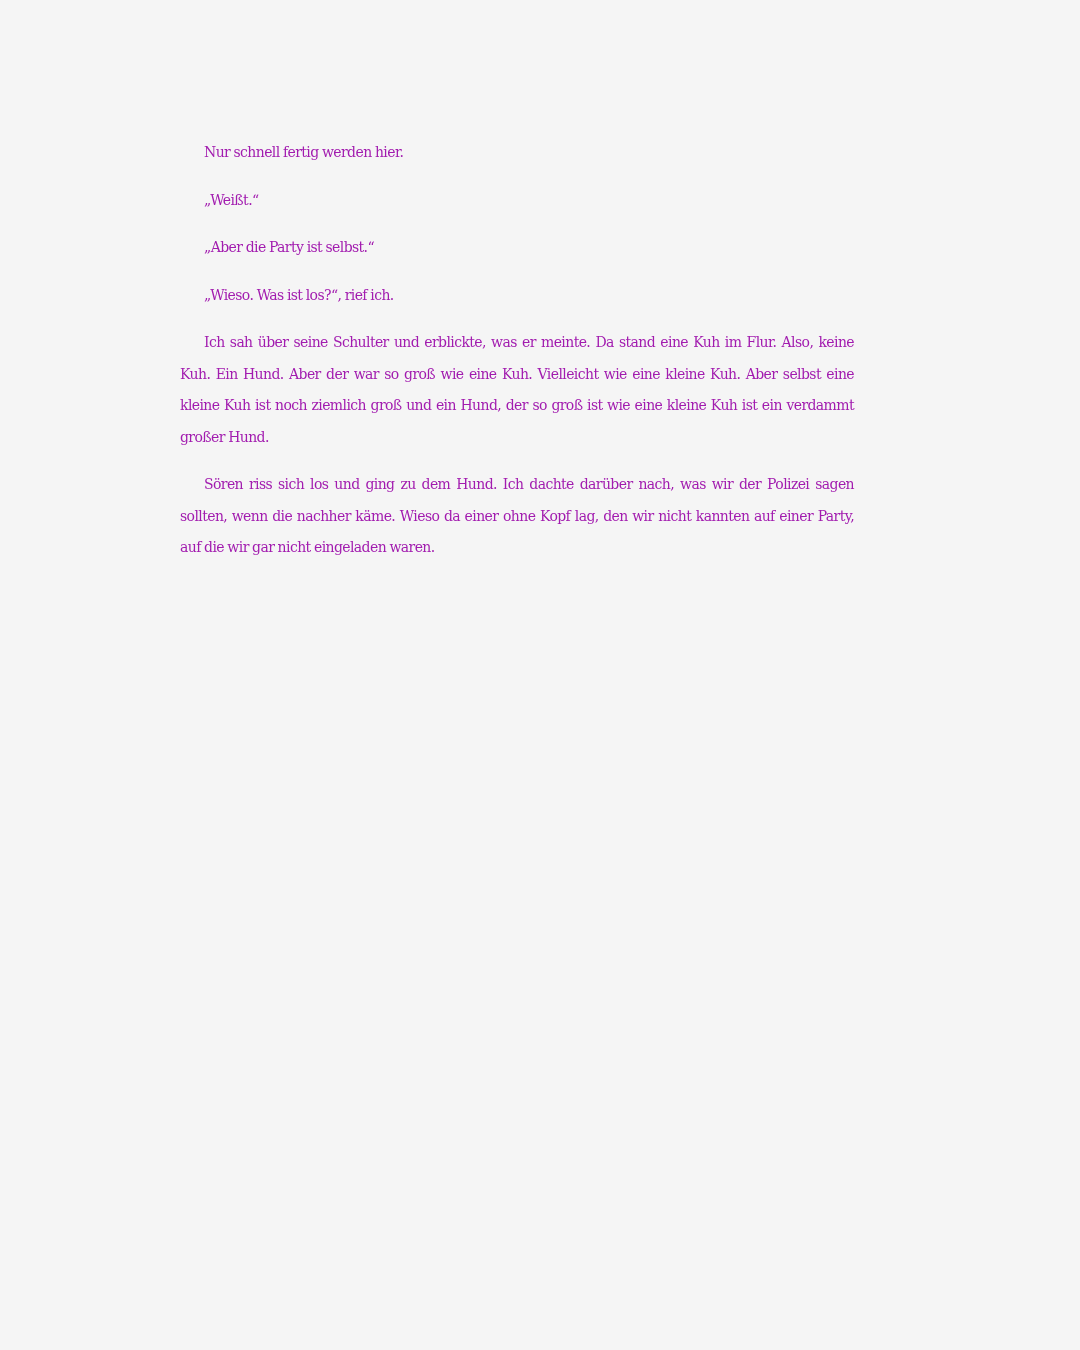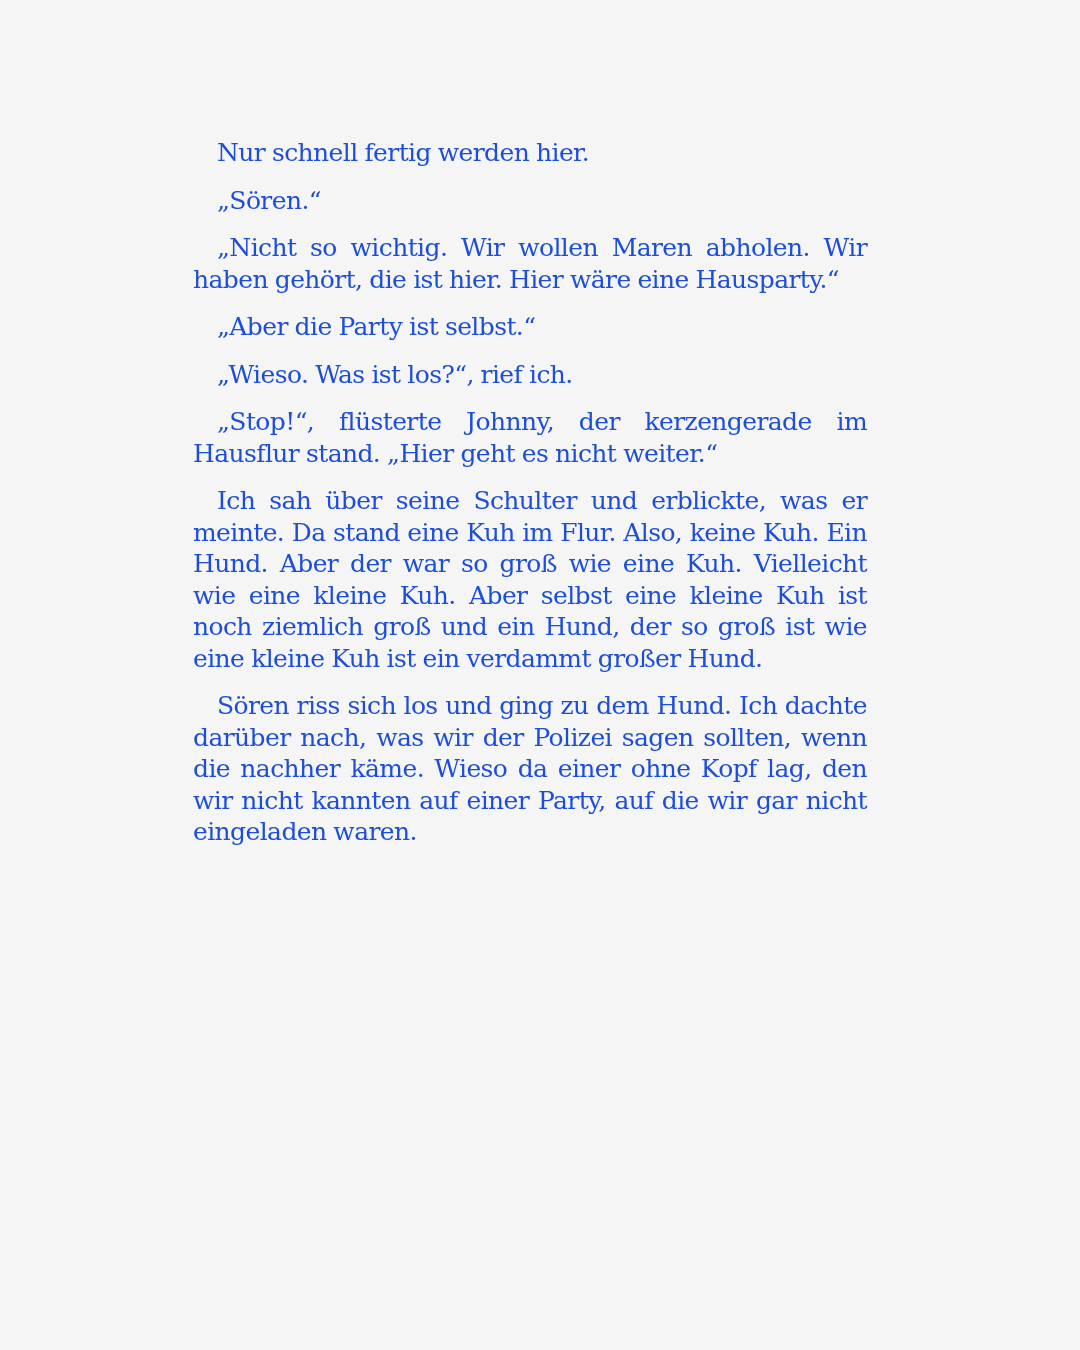--- a/index.html
+++ b/index.html
@@ -4,27 +4,27 @@
 <style>
   html, body { margin: 0; padding: 0; }
   body {
     width: 1080px; height: 1350px;
     background: #f5f5f5;
     overflow: hidden;
     position: relative;
   }
   .page {
     position: absolute;
-    left: 193px;
+    left: 180px;
     top: 137px;
     width: 674px;
     font-family: "DejaVu Serif", "Liberation Serif", serif;
-    font-size: 25px;
+    font-size: 14px;
     line-height: 31.5px;
-    color: #1d4ed8;
+    color: #a21caf;
     letter-spacing: -0.6px;
     word-spacing: -0.5px;
   }
   .page p {
     margin: 0 0 16px 0;
     text-indent: 24px;
     text-align: justify;
     hyphens: manual;
   }
   .fade {
@@ -34,22 +34,20 @@
     height: 140px;
     background: linear-gradient(to bottom, rgba(245,245,245,0.25) 0%, rgba(245,245,245,0.55) 35%, rgba(245,245,245,0.8) 65%, rgba(245,245,245,0.95) 100%);
     pointer-events: none;
   }
 </style>
 </head>
 <body>
 
 <div class="page">
   <p>Nur schnell fertig werden hier.</p>
-  <p>„Sören.“</p>
-  <p>„Nicht so wichtig. Wir wollen Maren abholen. Wir haben gehört, die ist hier. Hier wäre eine Hausparty.“</p>
+  <p>„Weißt.“</p>
   <p>„Aber die Party ist selbst.“</p>
   <p>„Wieso. Was ist los?“, rief ich.</p>
-  <p>„Stop!“, flüsterte Johnny, der kerzengerade im Hausflur stand. „Hier geht es nicht weiter.“</p>
   <p>Ich sah über seine Schulter und erblickte, was er meinte. Da stand eine Kuh im Flur. Also, keine Kuh. Ein Hund. Aber der war so groß wie eine Kuh. Vielleicht wie eine kleine Kuh. Aber selbst eine kleine Kuh ist noch ziemlich groß und ein Hund, der so groß ist wie eine kleine Kuh ist ein verdammt großer Hund.</p>
   <p>Sören riss sich los und ging zu dem Hund. Ich dachte darüber nach, was wir der Polizei sagen sollten, wenn die nachher käme. Wieso da einer ohne Kopf lag, den wir nicht kannten auf einer Party, auf die wir gar nicht eingeladen waren.</p>
 </div>
 
 <div class="fade"></div>
 
 </body></html>

